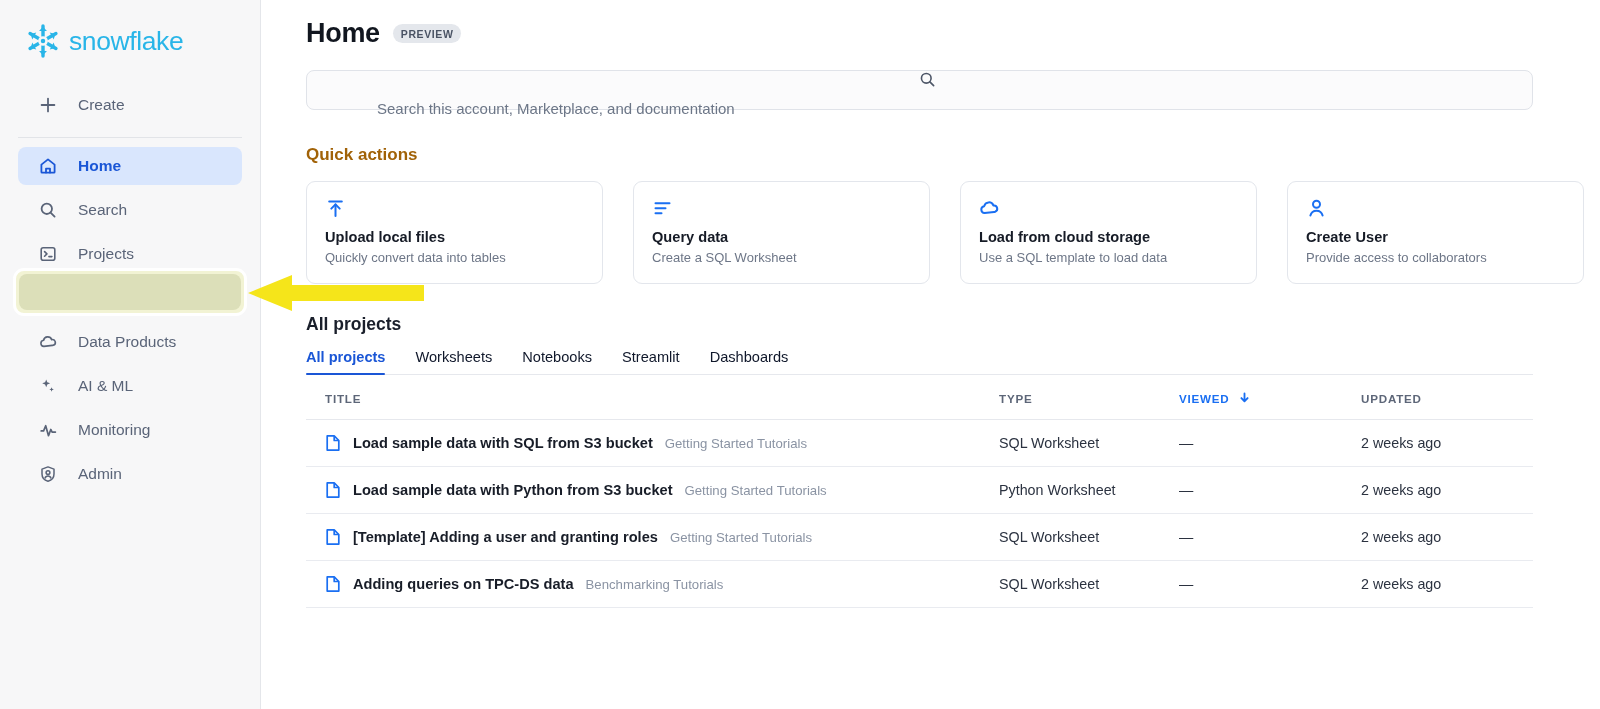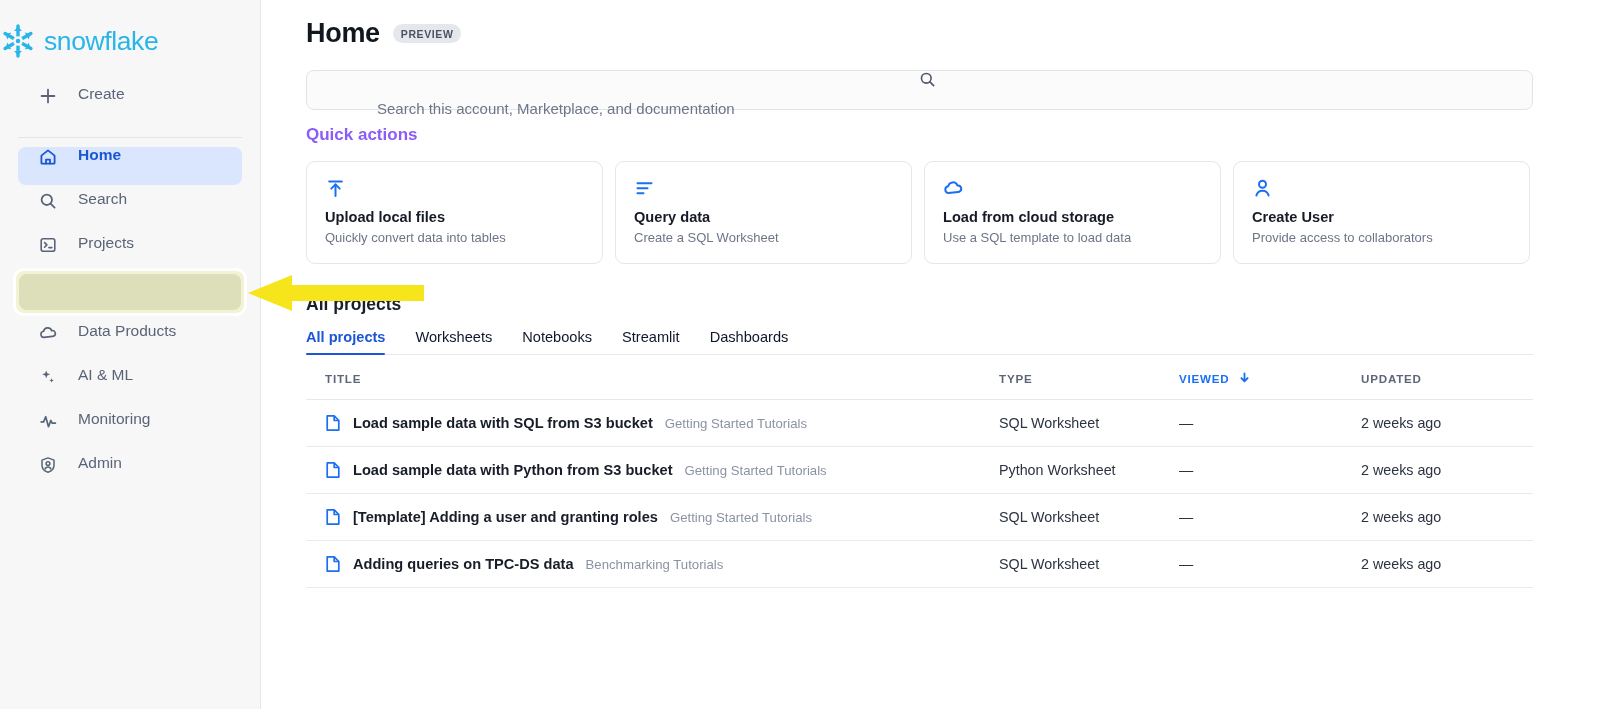--- a/index.html
+++ b/index.html
@@ -15,30 +15,30 @@
   .sidebar {
     width: 261px; height: 709px;
     background: #f7f7f8;
     border-right: 1px solid #e4e6ea;
     flex: 0 0 261px;
     position: relative;
     padding-top: 0;
   }
   .logo-row {
     display: flex; align-items: center;
-    height: 82px; 
+    height: 82px; padding-left: 25px;
   }
   .logo-mark { width: 36px; height: 36px; flex: 0 0 36px; }
   .logo-word {
     font-size: 26.5px; letter-spacing: -0.4px;
     color: #29b5e8; margin-left: 8px;
     font-weight: 400;
   }
   .nav-item {
-    display: flex; 
+    display: flex; align-items: center;
     height: 38px; margin: 0 18px 0 18px;
     border-radius: 8px; padding-left: 20px;
     color: #5a6478; font-size: 15.5px;
     cursor: pointer; position: relative;
   }
   .nav-item .ic {
     width: 20px; height: 20px; flex: 0 0 20px;
     display: flex; align-items: center; justify-content: center;
     margin-right: 20px;
   }
@@ -105,25 +105,25 @@
     flex-direction: column;
   }
   .search-input {
     border: 0; outline: 0; background: transparent;
     font-family: "Liberation Sans", sans-serif;
     font-size: 15px; color: #4d5667; width: 1100px;
   }
   .search-input::placeholder { color: #6c7687; }
 
   .sec-title {
-    font-size: 17px; font-weight: 700; color: #8b5cf6;
-    margin-top: 15px;
-  }
-
-  .cards { display: flex; gap: 12px; margin-top: 16px; }
+    font-size: 17px; font-weight: 700; color: #a16207;
+    margin-top: 35px;
+  }
+
+  .cards { display: flex; gap: 30px; margin-top: 16px; }
   .card {
     width: 297px; height: 103px;
     border: 1px solid #e3e6ec; border-radius: 9px;
     background: #fff; padding: 16px 18px 0 18px;
     cursor: pointer;
   }
   .card-ic { height: 24px; margin-bottom: 7px; color: #1a6ff2; }
   .card-t { font-size: 14.6px; font-weight: 700; color: #161b26; }
   .card-s { font-size: 13px; color: #6d7687; margin-top: 5px; }
 

